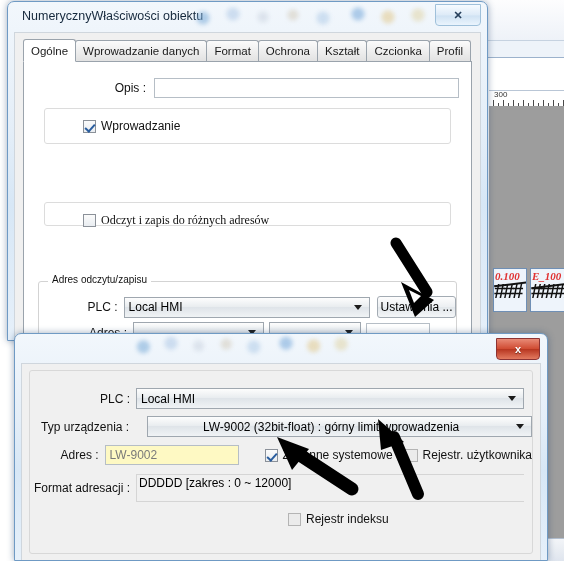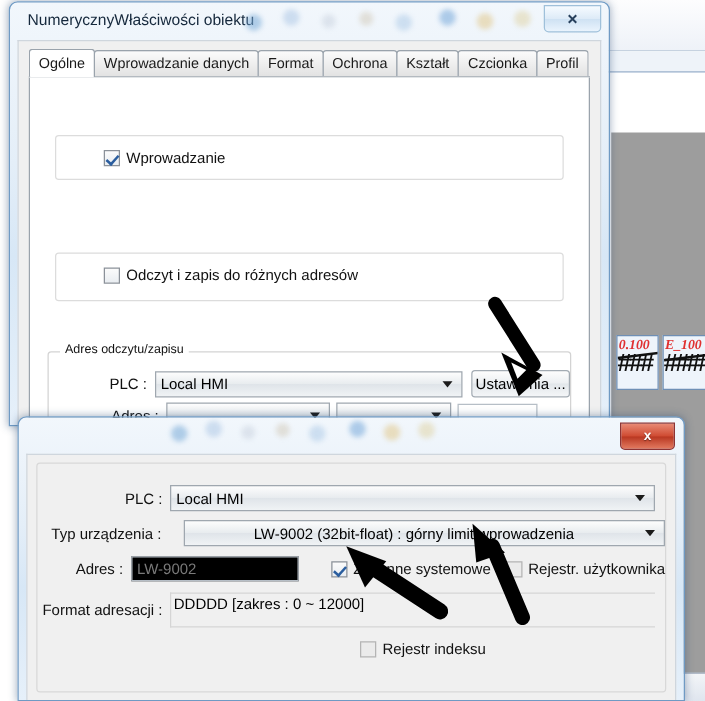--- a/index.html
+++ b/index.html
@@ -205,21 +205,21 @@
   .row { position: absolute; display: flex; align-items: center; }
   .lbl { font-size: 12px; color: #111; white-space: nowrap; }
   .textbox {
     box-sizing: border-box;
     border: 1px solid #b6bec6;
     background: #ffffff;
     height: 20px; line-height: 18px;
     padding: 0 4px;
     font-size: 12px;
   }
-  .textbox.readonly { background: #000000; color: #7a7a7a; }
+  .textbox.readonly { background: #fef9c3; color: #7a7a7a; }
   .panel-box {
     position: absolute;
     box-sizing: border-box;
     border: 1px solid #dcdcdc;
     border-radius: 3px;
     background: #ffffff;
   }
   .chk { display: inline-flex; align-items: center; gap: 5px; cursor: pointer; }
   .chkbox {
     width: 13px; height: 13px; box-sizing: border-box;
@@ -311,20 +311,38 @@
 <div id="root">
 
   <div class="bg-app">
 
     <div class="bg-toolbar">
       
     </div>
 
     <div class="bg-subbar"></div>
 
+    <div class="bg-ruler">
+      <span class="rl-label">300</span>
+      <span class="tick" style="left:4px;height:7px;"></span>
+      <span class="tick" style="left:9px;height:4px;"></span>
+      <span class="tick" style="left:14px;height:7px;"></span>
+      <span class="tick" style="left:19px;height:4px;"></span>
+      <span class="tick" style="left:24px;height:7px;"></span>
+      <span class="tick" style="left:29px;height:4px;"></span>
+      <span class="tick" style="left:34px;height:7px;"></span>
+      <span class="tick" style="left:39px;height:4px;"></span>
+      <span class="tick" style="left:44px;height:7px;"></span>
+      <span class="tick" style="left:49px;height:4px;"></span>
+      <span class="tick" style="left:54px;height:7px;"></span>
+      <span class="tick" style="left:59px;height:4px;"></span>
+      <span class="tick" style="left:64px;height:7px;"></span>
+      <span class="tick" style="left:69px;height:4px;"></span>
+      <span class="tick" style="left:74px;height:7px;"></span>
+    </div>
 
     <div class="bg-canvas"></div>
 
     <div class="bg-objects">
       <div class="bg-obj" style="left:0px;width:32px;text-align:right;">
         <span class="redtext">0.100</span>
         <span class="hash">###</span>
         <span class="slash"></span>
       </div>
       <div class="bg-obj" style="left:37px;width:58px;">
@@ -352,29 +370,33 @@
         <div class="tab">Wprowadzanie danych</div>
         <div class="tab">Format</div>
         <div class="tab">Ochrona</div>
         <div class="tab">Kształt</div>
         <div class="tab">Czcionka</div>
         <div class="tab">Profil</div>
       </div>
 
       <div class="tabpage">
 
+        <div class="row" style="left:0px; top:16px; width:445px;">
+          <span class="lbl" style="width:122px; text-align:right;">Opis :</span>
+          <input class="textbox" style="margin-left: 8px; width: 305px;" value="" placeholder="">
+        </div>
 
         <div class="panel-box" style="left:20px; top:46px; right:20px; height:36px;">
           <label class="chk" style="position:absolute; left:38px; top:10px;">
             <span class="chkbox checked"></span>
             <span class="lbl">Wprowadzanie</span>
           </label>
         </div>
 
-        <div class="panel-box" style="left:20px; top:140px; right:20px; height:39px;">
+        <div class="panel-box" style="left:20px; top:140px; right:20px; height:24px;font-family:Liberation Serif, serif;">
           <label class="chk" style="position:absolute; left:38px; top:10px;">
             <span class="chkbox"></span>
             <span class="lbl">Odczyt i zapis do różnych adresów</span>
           </label>
         </div>
 
         <div class="groupbox" style="left:14px; top:219px; right:14px; height:62px;">
           <span class="gb-title">Adres odczytu/zapisu</span>
 
           <div class="row" style="left:0px; top:14px; width:100%;">

